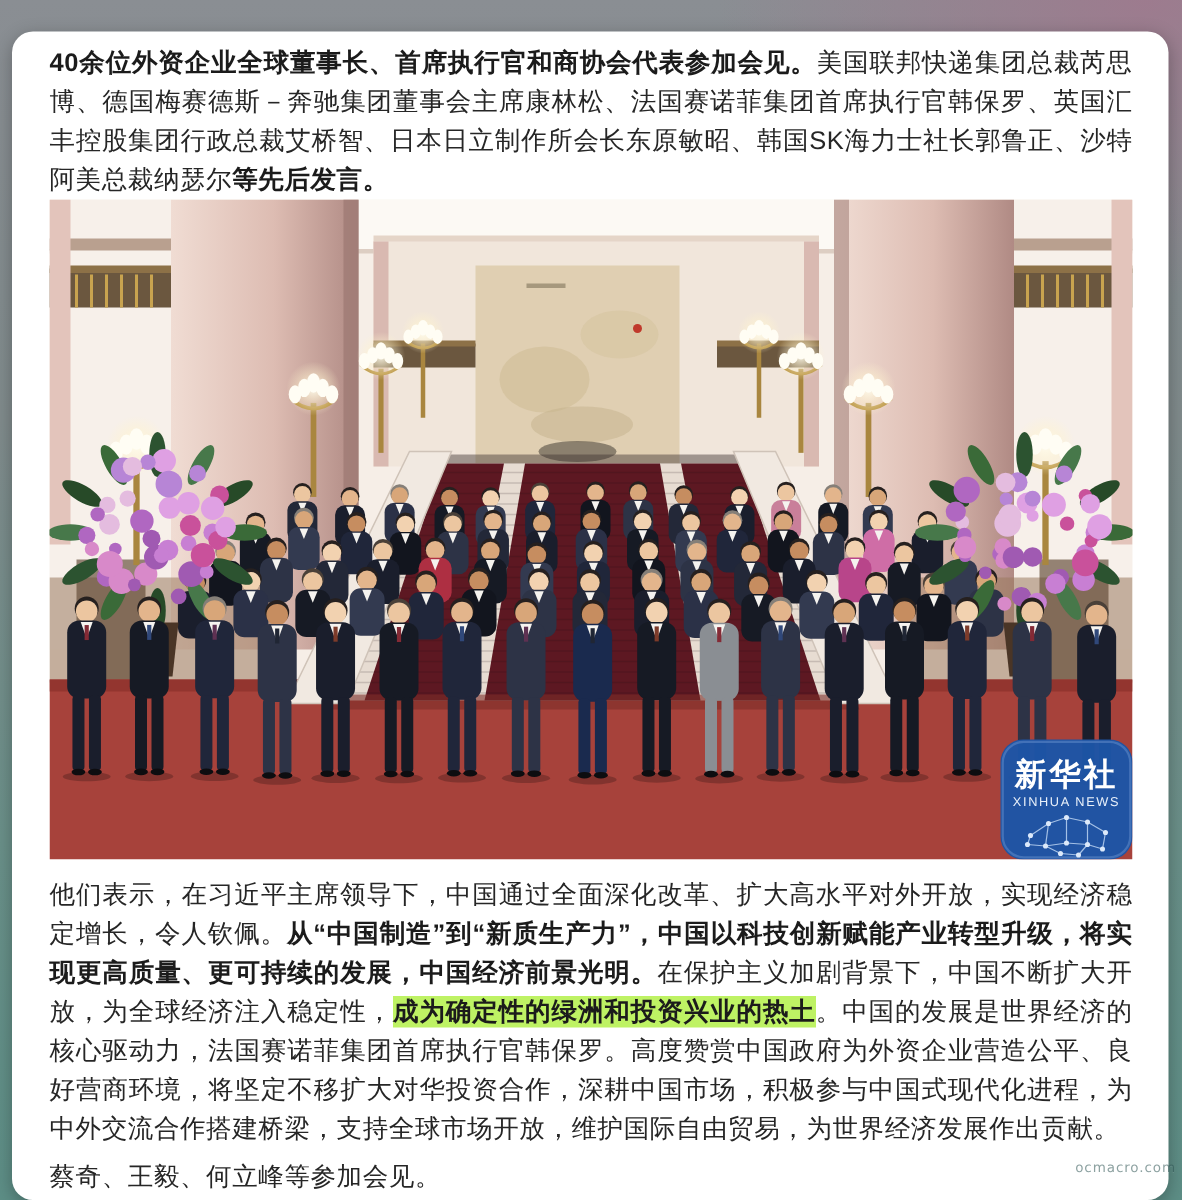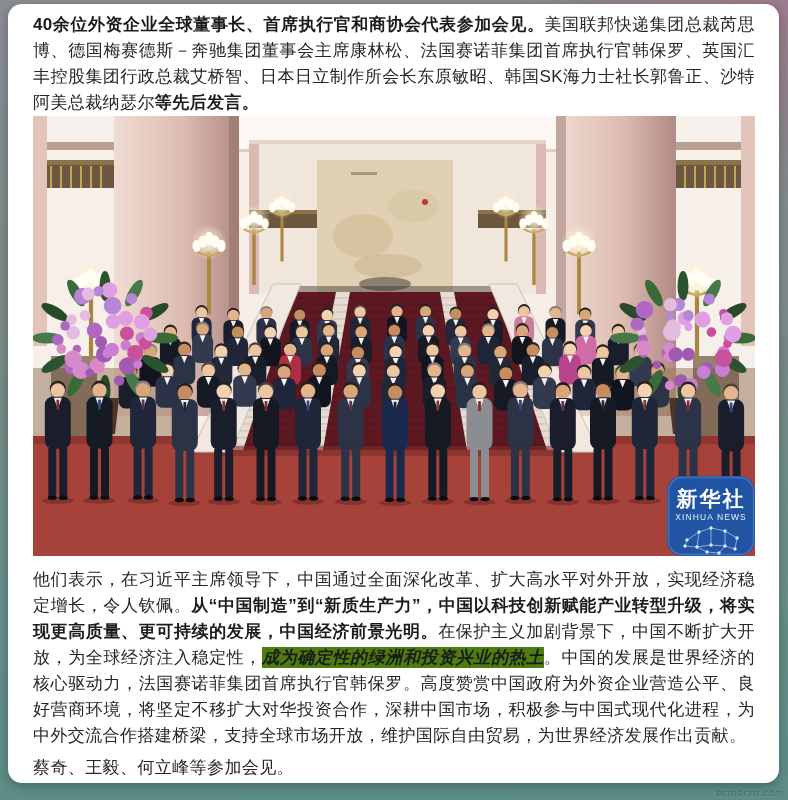--- a/index.html
+++ b/index.html
@@ -4,39 +4,38 @@
 <style>
   html,body{margin:0;padding:0;}
   .page{
     position:relative;width:788px;height:800px;overflow:hidden;
     background:
       radial-gradient(460px 320px at 97% 0%, rgba(158,122,142,.95), rgba(158,122,142,0) 62%),
       linear-gradient(180deg,#8a8e93 0%,#808b8c 35%,#6a9089 70%,#5d8e86 100%);
     font-family:"Liberation Sans","DejaVu Sans",sans-serif;
   }
   .card{
-    position:absolute;left:8px;top:4px;width:771px;height:779px;box-sizing:border-box;
+    position:absolute;left:8px;top:21px;width:771px;height:779px;box-sizing:border-box;
     background:#ffffff;border-radius:14px;box-shadow:0 3px 12px rgba(0,0,0,.28);
     padding:8px 24px 0 25px;overflow:hidden;
   }
   .para{
     margin:0;font-size:17px;line-height:26px;letter-spacing:.4px;color:#262626;
     text-align:justify;
   }
   .para b{font-weight:700;color:#1b1b1b;}
   .para.p2{margin-top:11px;}
   .para.p3{margin-top:6px;}
-  mark.hl{background:#4d7c0f;color:#1b1b1b;font-weight:700;padding:1px 0;font-style:italic;}
+  mark.hl{background:#bef264;color:#1b1b1b;font-weight:700;padding:1px 0;}
   figure.photo{margin:0;padding:0;width:608px;height:440px;line-height:0;}
   figure.photo svg{display:block;}
   .watermark{
-    position:absolute;right:4px;bottom:2px;font-size:9px;letter-spacing:.6px;
+    position:absolute;right:4px;bottom:16px;font-size:9px;letter-spacing:.6px;
     color:#2f5554;opacity:.55;font-family:"DejaVu Sans",sans-serif;
     text-shadow:0 1px 0 rgba(255,255,255,.18);
-    font-style:italic;
   }
 </style>
 </head>
 <body>
 
 <div class="page">
   <div class="card">
 
     <p class="para p1"><b>40余位外资企业全球董事长、首席执行官和商协会代表参加会见。</b><span>美国联邦快递集团总裁芮思博、德国梅赛德斯－奔驰集团董事会主席康林松、法国赛诺菲集团首席执行官韩保罗、英国汇丰控股集团行政总裁艾桥智、日本日立制作所会长东原敏昭、韩国SK海力士社长郭鲁正、沙特阿美总裁纳瑟尔</span><b>等先后发言。</b></p>
 

